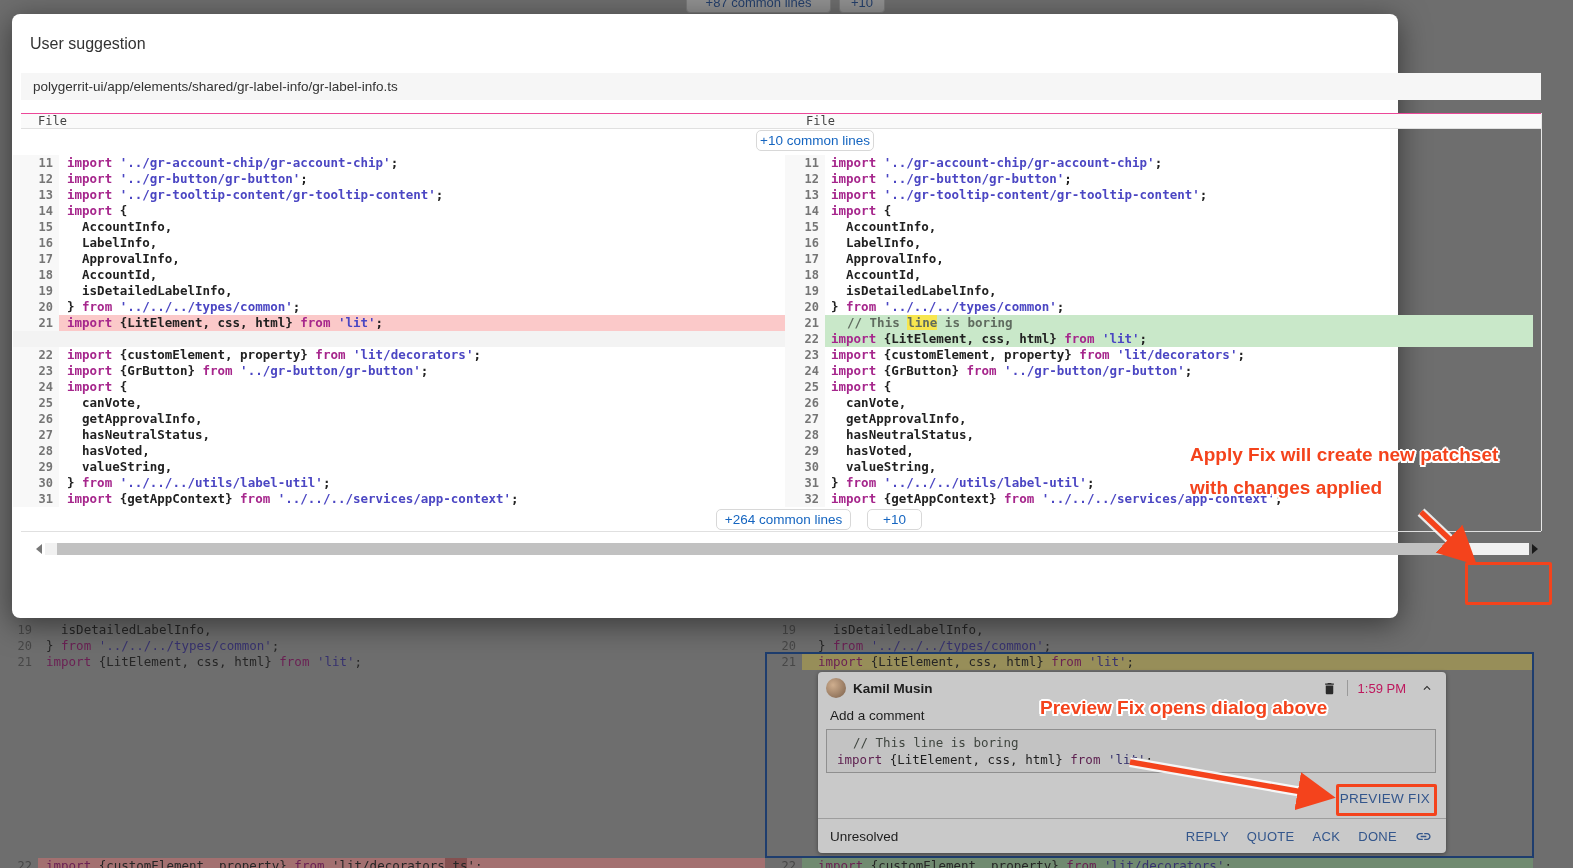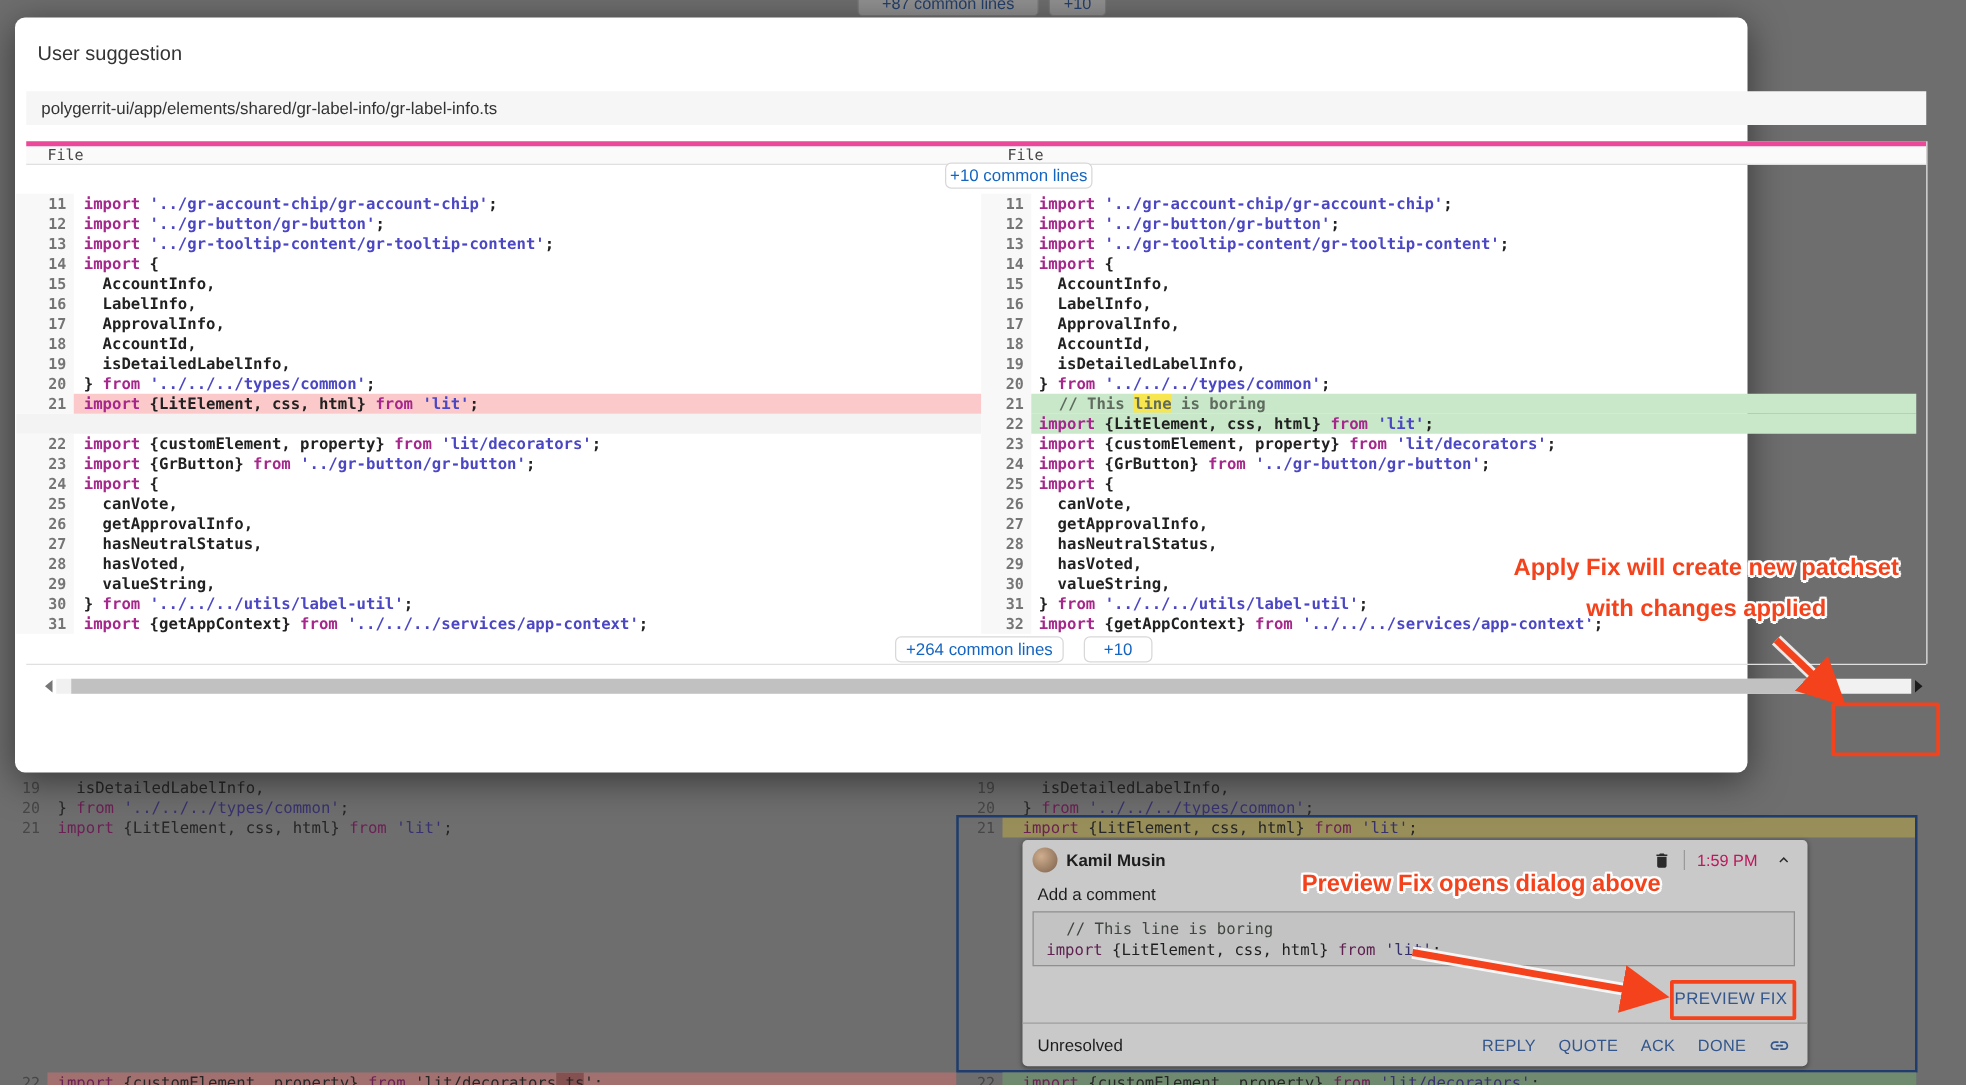--- a/index.html
+++ b/index.html
@@ -85,21 +85,21 @@
   .c-actions .act{font-size:13px;font-weight:500;letter-spacing:.3px;color:#33568c;}
 
   
   #dialog{position:absolute;left:12px;top:14px;width:1386px;height:604px;background:#ffffff;
           border-radius:8px;box-shadow:0 6px 30px rgba(0,0,0,.5);z-index:10;}
   .d-title{position:absolute;left:18px;top:21px;font-size:16px;color:#333;}
   .d-path{position:absolute;left:9px;top:59px;width:1520px;height:27px;background:#f6f6f6;
           box-sizing:border-box;display:flex;align-items:center;padding-left:12px;
           font-size:13.5px;color:#333;}
   .d-header{position:absolute;left:9px;top:99px;width:1520px;height:14px;background:#fafafa;
-            border-top:4px solid #ec4899;border-bottom:1px solid #e0e0e0;box-sizing:content-box;
+            border-top:1px solid #ec4899;border-bottom:1px solid #e0e0e0;box-sizing:content-box;
             font-family:"DejaVu Sans Mono","Liberation Mono",monospace;font-size:12px;
             color:#444;line-height:14px;}
   .fh1{position:absolute;left:17px;}
   .fh2{position:absolute;left:785px;}
   .pill{position:absolute;background:#fff;border:1px solid #d8d8d8;border-radius:5px;
         color:#1565c0;font-size:13.5px;display:flex;align-items:center;justify-content:center;
         z-index:3;}
   #expand-top{left:744px;top:116px;width:118px;height:21px;}
   #expand-b1{left:704px;top:495px;width:135px;height:21px;}
   #expand-b2{left:855px;top:495px;width:55px;height:21px;}
@@ -116,21 +116,21 @@
   .sb-r::before{content:"";border-top:5px solid transparent;border-bottom:5px solid transparent;
                 border-left:6px solid #1a1a1a;}
   .sb-track{flex:1;height:12px;background:#f1f1f1;position:relative;}
   .sb-thumb{position:absolute;left:12px;top:0;width:1412px;height:12px;background:#c1c1c1;}
   .d-footer{position:absolute;right:17px;top:562px;display:flex;gap:38px;align-items:center;
             height:40px;}
   .txtbtn{color:#1565c0;font-size:14px;font-weight:500;letter-spacing:.4px;}
 
   
   .annot{position:absolute;z-index:40;color:#f4431c;font-weight:bold;font-size:19px;
-         text-align:center;line-height:33px;
+         text-align:left;line-height:33px;
          text-shadow:-1.5px -1.5px 0 #fff,1.5px -1.5px 0 #fff,-1.5px 1.5px 0 #fff,
                      1.5px 1.5px 0 #fff,0 -2px 0 #fff,0 2px 0 #fff,-2px 0 0 #fff,2px 0 0 #fff;}
   #note1{left:1190px;top:438px;width:350px;}
   #note2{left:1040px;top:695px;width:290px;line-height:26px;}
   #arrows{position:absolute;left:0;top:0;z-index:40;pointer-events:none;}
   #rect-apply{position:absolute;left:1465px;top:562px;width:87px;height:43px;z-index:41;
               border:3px solid #f4431c;border-radius:2px;box-sizing:border-box;}
   #rect-preview{position:absolute;left:1336px;top:784px;width:101px;height:32px;z-index:41;
                 border:3px solid #f4431c;border-radius:2px;box-sizing:border-box;}
 </style>

